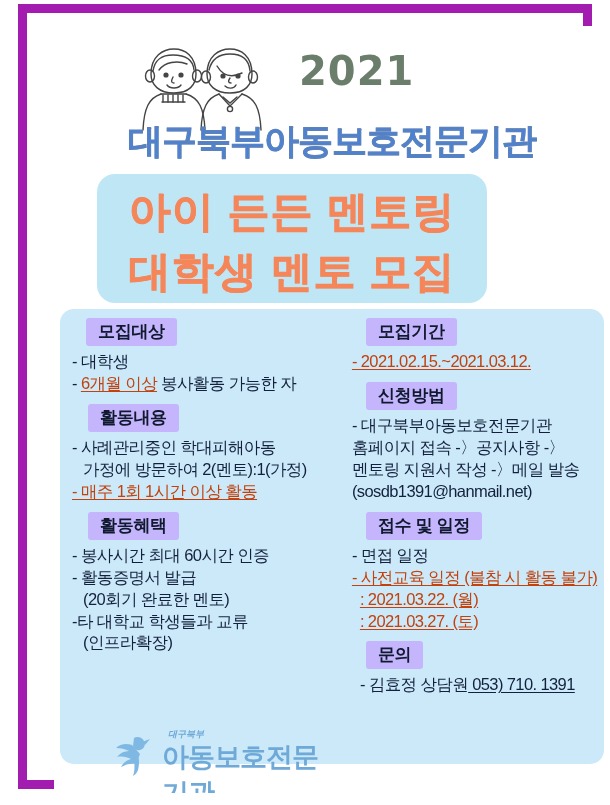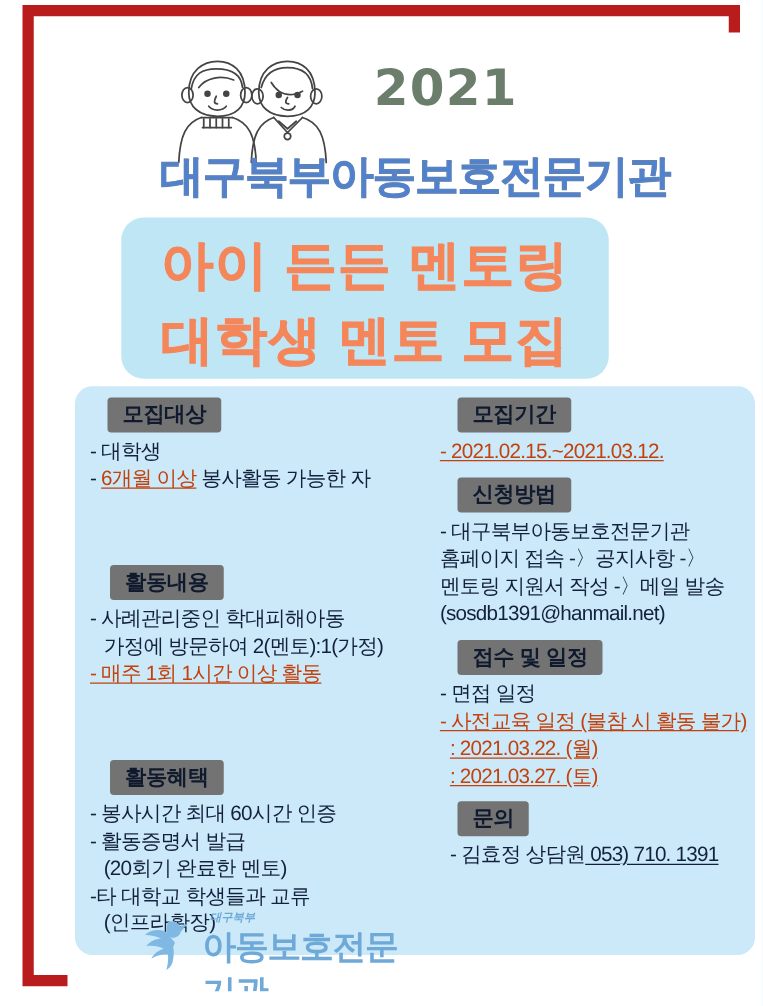--- a/index.html
+++ b/index.html
@@ -17,21 +17,21 @@
     background: #ffffff;
     overflow: hidden;
   }
   
   .frame {
     position: absolute;
     left: 18px;
     top: 4px;
     width: 574px;
     height: 785px;
-    border: 9px solid #b91c1c;
+    border: 9px solid #a21caf;
     box-sizing: border-box;
     background: #ffffff;
   }
   .inner {
     position: absolute;
     left: 27px;
     top: 13px;
     width: 556px;
     height: 767px;
     box-sizing: border-box;
@@ -110,30 +110,30 @@
     padding: 9px 4px 4px 4px;
   }
   .col {
     box-sizing: border-box;
   }
   .col-left { width: 284px; padding-left: 8px; }
   .col-right { width: 256px; padding-left: 6px; }
 
   .sec-head {
     display: inline-block;
-    background: #737373;
+    background: #c4b5fd;
     color: #101a2e;
     font-size: 17px;
     font-weight: 700;
     padding: 2px 12px 3px 12px;
     border-radius: 3px;
     margin: 0 0 5px 14px;
     letter-spacing: -0.3px;
   }
-  .sec-head.tight { margin-left: 16px; margin-top: 48px; }
+  .sec-head.tight { margin-left: 16px; }
   .sec-block { margin-bottom: 9px; }
   .sec-block:last-child { margin-bottom: 0; }
 
   .line {
     font-size: 16.5px;
     color: #14213d;
     line-height: 1.33;
     letter-spacing: -0.6px;
     white-space: nowrap;
   }

